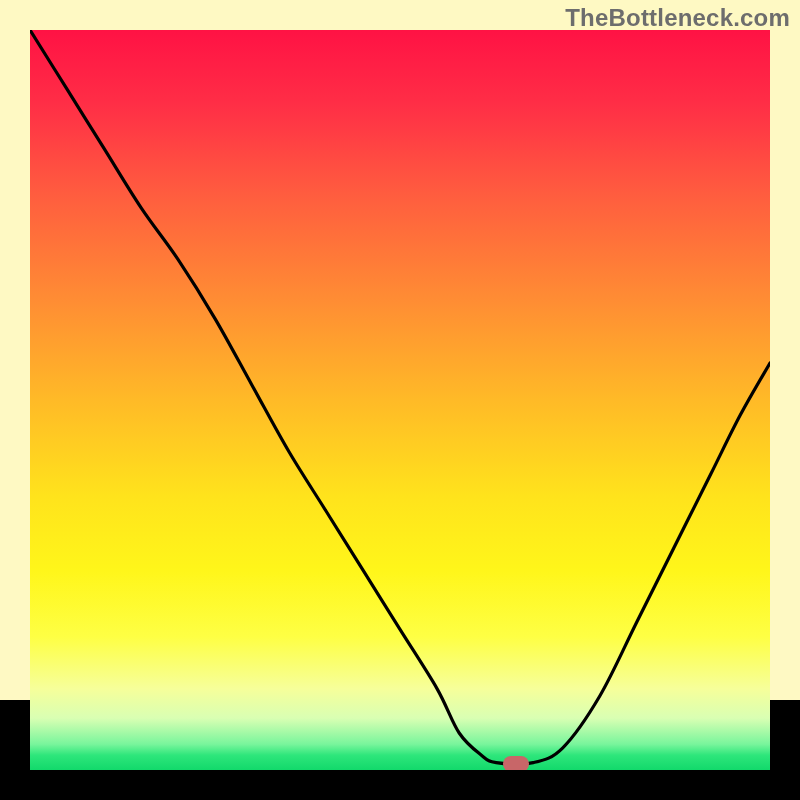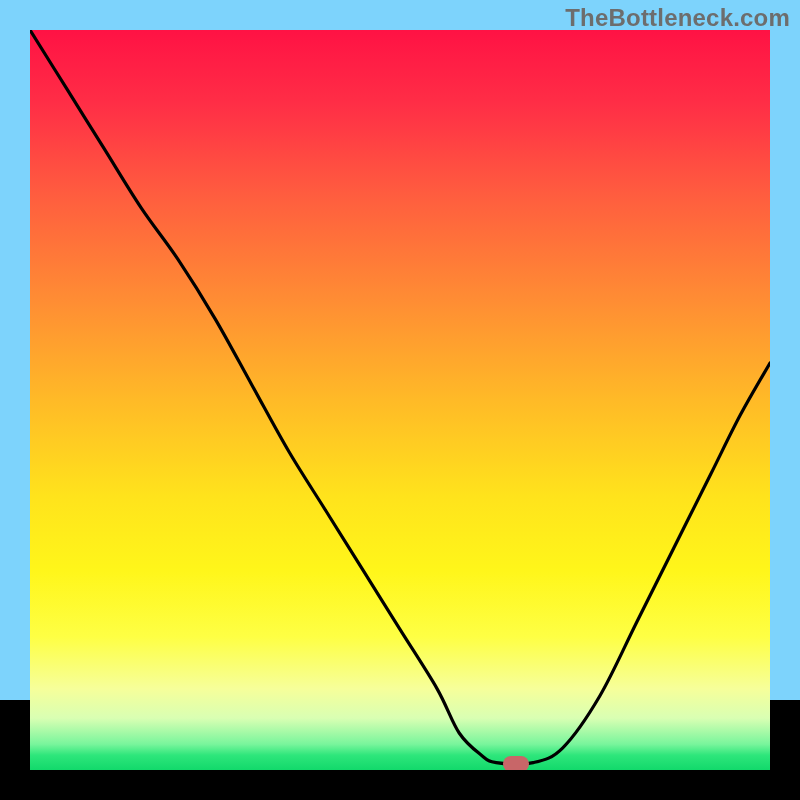--- a/index.html
+++ b/index.html
@@ -7,21 +7,21 @@
     padding: 0;
     width: 800px;
     height: 800px;
     background: #000;
     overflow: hidden;
   }
   .frame {
     position: relative;
     width: 800px;
     height: 700px;
-    background: #7dd3fc;
+    background: #fef9c3;
   }
   .watermark {
     position: absolute;
     top: 4px;
     right: 10px;
     font-family: Arial, Helvetica, sans-serif;
     font-size: 24px;
     font-weight: bold;
     color: #6d6d6d;
     letter-spacing: 0.2px;

